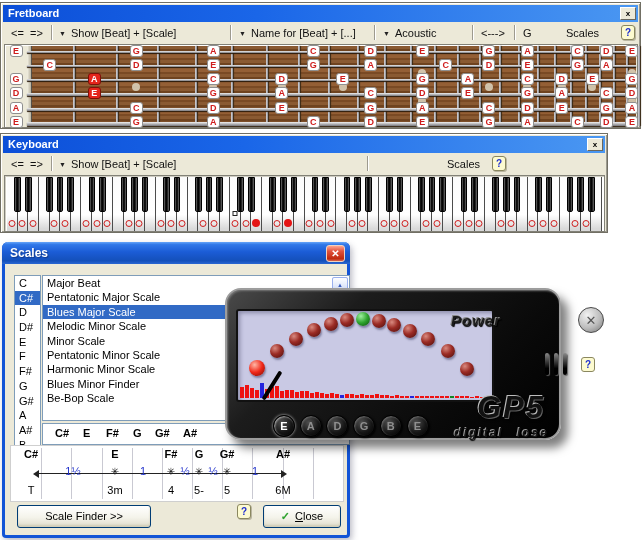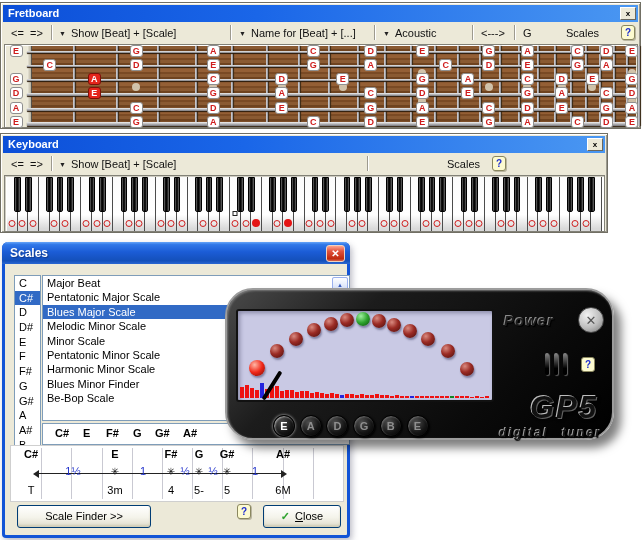--- a/index.html
+++ b/index.html
@@ -80,21 +80,21 @@
   .ivl-ast { position:absolute; top:20px; transform:translateX(-50%); font-size:10px; color:#111; }
   .ivl-rule { position:absolute; top:27px; height:1px; background:#222; }
   .arrL { position:absolute; top:24px; width:0; height:0; border:4px solid transparent; border-right:6px solid #222; }
   .arrR { position:absolute; top:24px; width:0; height:0; border:4px solid transparent; border-left:6px solid #222; }
   .xp-btn { position:absolute; border:1px solid #003C74; border-radius:3px; font-size:11px; color:#000;
     background:linear-gradient(180deg,#fff 0%,#f4f3ea 55%,#dedccb 100%); text-align:center;
     box-shadow:inset 0 -2px 2px #d0cdb8; }
   .chk { color:#2fa32f; font-weight:bold; margin-right:5px; }
 
   
-  #tuner { position:absolute; left:225px; top:288px; width:389px; height:152px; border-radius:28px; z-index:20;
+  #tuner { position:absolute; left:225px; top:288px; width:336px; height:152px; border-radius:16px; z-index:20;
     background:linear-gradient(135deg,#4a4a4a 0%,#1c1c1c 30%,#0a0a0a 70%,#000 100%);
     border:2px solid #9c9c9c; box-shadow:7px 8px 10px rgba(0,0,0,.5), inset 1px 1px 2px #777; }
   #lcd { position:absolute; left:9px; top:19px; width:258px; height:93px; background:#c9c9e4;
     border:2px solid #111; border-radius:3px; box-shadow:inset 2px 2px 4px #8a8aa8; overflow:hidden; }
   .ball { position:absolute; width:14px; height:14px; border-radius:50%;
     background:radial-gradient(circle at 35% 30%, #d98a80, #9b2b24 45%, #571210 90%);
     box-shadow:1px 2px 2px rgba(40,40,80,.45); transform:translate(-50%,-50%); }
   .ball.green { background:radial-gradient(circle at 35% 30%, #9ef09e, #2da32d 50%, #125c12 90%); }
   .ball.bright { background:radial-gradient(circle at 35% 30%, #ffb7a6, #f02818 50%, #8e0f06 90%); width:16px; height:16px; }
   #needle { position:absolute; left:32px; top:58px; width:4px; height:33px; background:#000; transform:rotate(32deg); border-radius:2px; }
@@ -615,21 +615,21 @@
       </div>
     <div id="power-label">Power</div>
     <div id="power-btn">✕</div>
     <div id="grille">
       <div class="slot"></div>
         <div class="slot"></div>
         <div class="slot"></div>
     </div>
     <div id="tuner-help">?</div>
     <div id="gp5">GP5</div>
-    <div id="dig">digital tuner</div>
+    <div id="dig">digital lose</div>
   <div class="tstr active" style="left: 46px;">E</div>
       <div class="tstr" style="left: 72.7px;">A</div>
       <div class="tstr" style="left: 99.4px;">D</div>
       <div class="tstr" style="left: 126.1px;">G</div>
       <div class="tstr" style="left: 152.8px;">B</div>
       <div class="tstr" style="left: 179.5px;">E</div>
     </div>
 
 </div>
 

